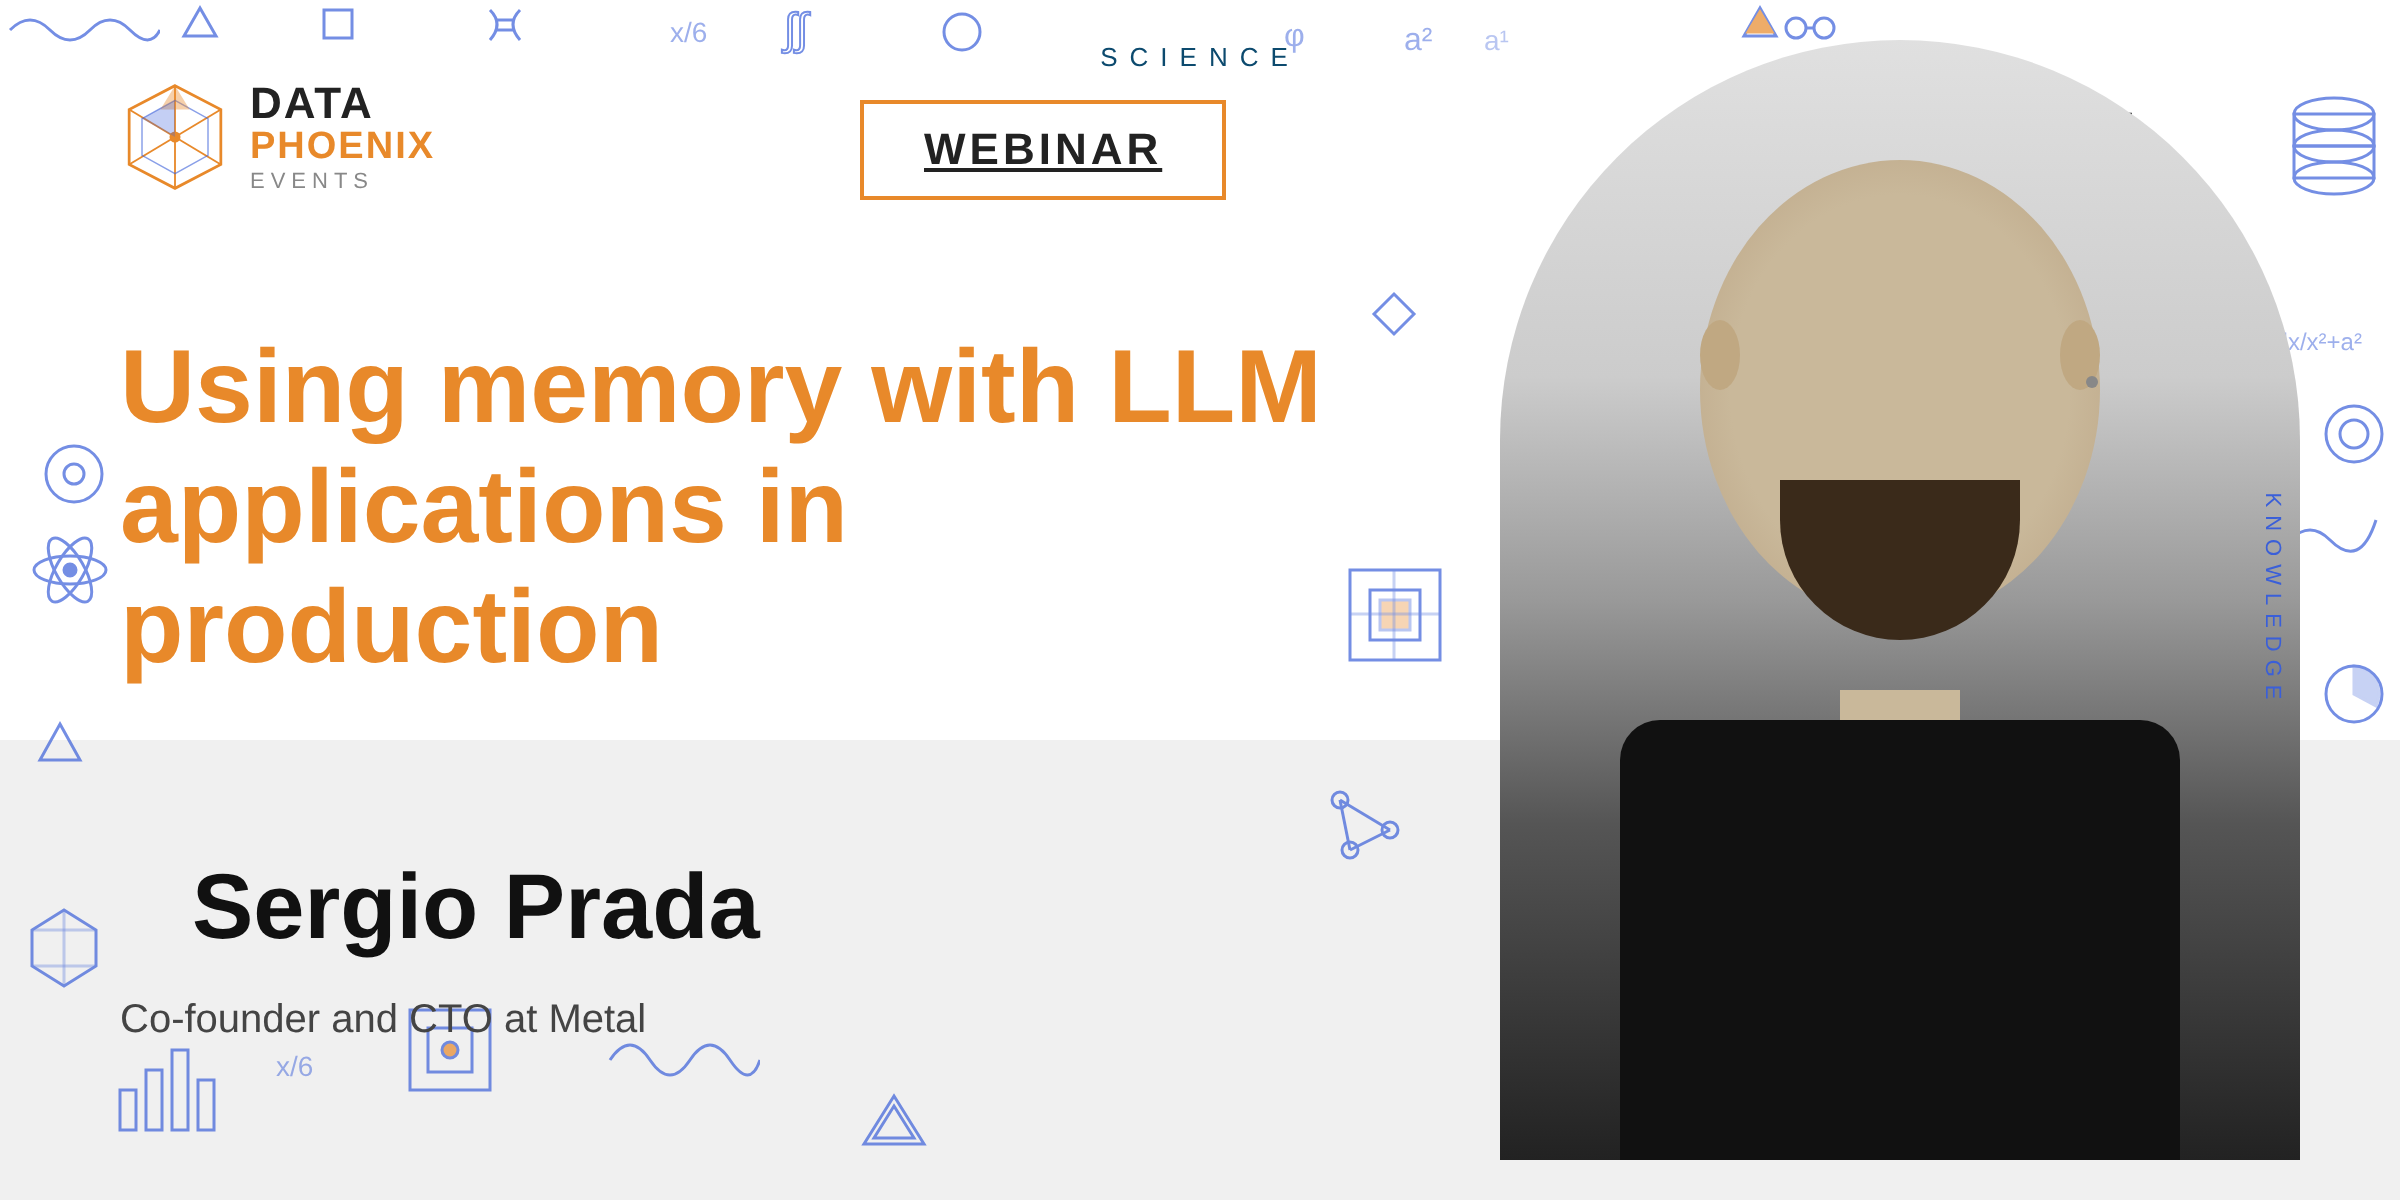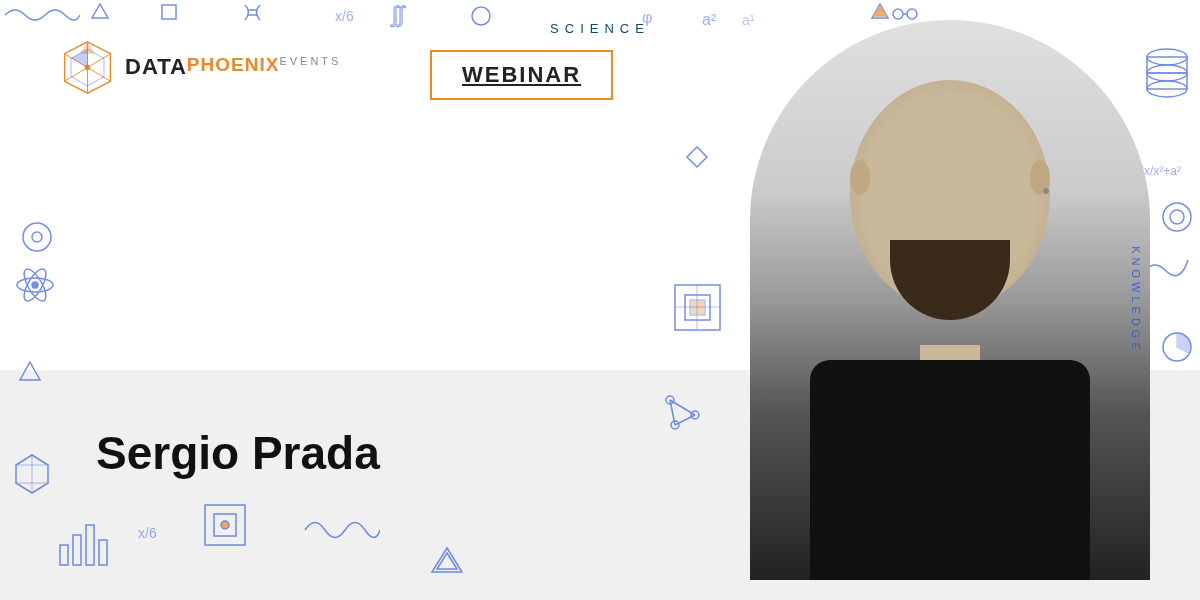--- a/index.html
+++ b/index.html
@@ -54,21 +54,21 @@
       gap: 10px;
     }
 
     .phoenix-gem {
       width: 55px;
       height: 55px;
     }
 
     .logo-text {
       display: flex;
-      flex-direction: row;
+      flex-direction: column;
       line-height: 1.1;
     }
 
     .logo-data {
       font-size: 22px;
       font-weight: 700;
       color: #222;
       letter-spacing: 1px;
     }
 
@@ -481,20 +481,24 @@
 
   <div class="webinar-badge">WEBINAR</div>
 
   <div class="metal-logo-area">
     <span class="hand-emoji">🤘</span>
     <span class="metal-text">
       <span>metal</span><span class="metal-dot">.</span>
     </span>
   </div>
 
+  <div class="main-title">
+    <div>Using memory with LLM</div>
+    <div>applications in production</div>
+  </div>
 
   <div class="photo-container">
     <div class="photo-bg">
 
       <div class="head-shape">
 
         <div class="beard-shape"></div>
       </div>
 
       <div class="ear-left"></div>
@@ -502,16 +506,17 @@
       <div class="earring"></div>
 
       <div class="neck-shape"></div>
 
       <div class="shirt-shape"></div>
     </div>
   </div>
 
   <div class="speaker-name">Sergio Prada</div>
 
+  <div class="speaker-title">Co-founder and CTO at Metal</div>
 
   <div class="right-side-text">KNOWLEDGE</div>
 
 </div>
 
 </body></html>

